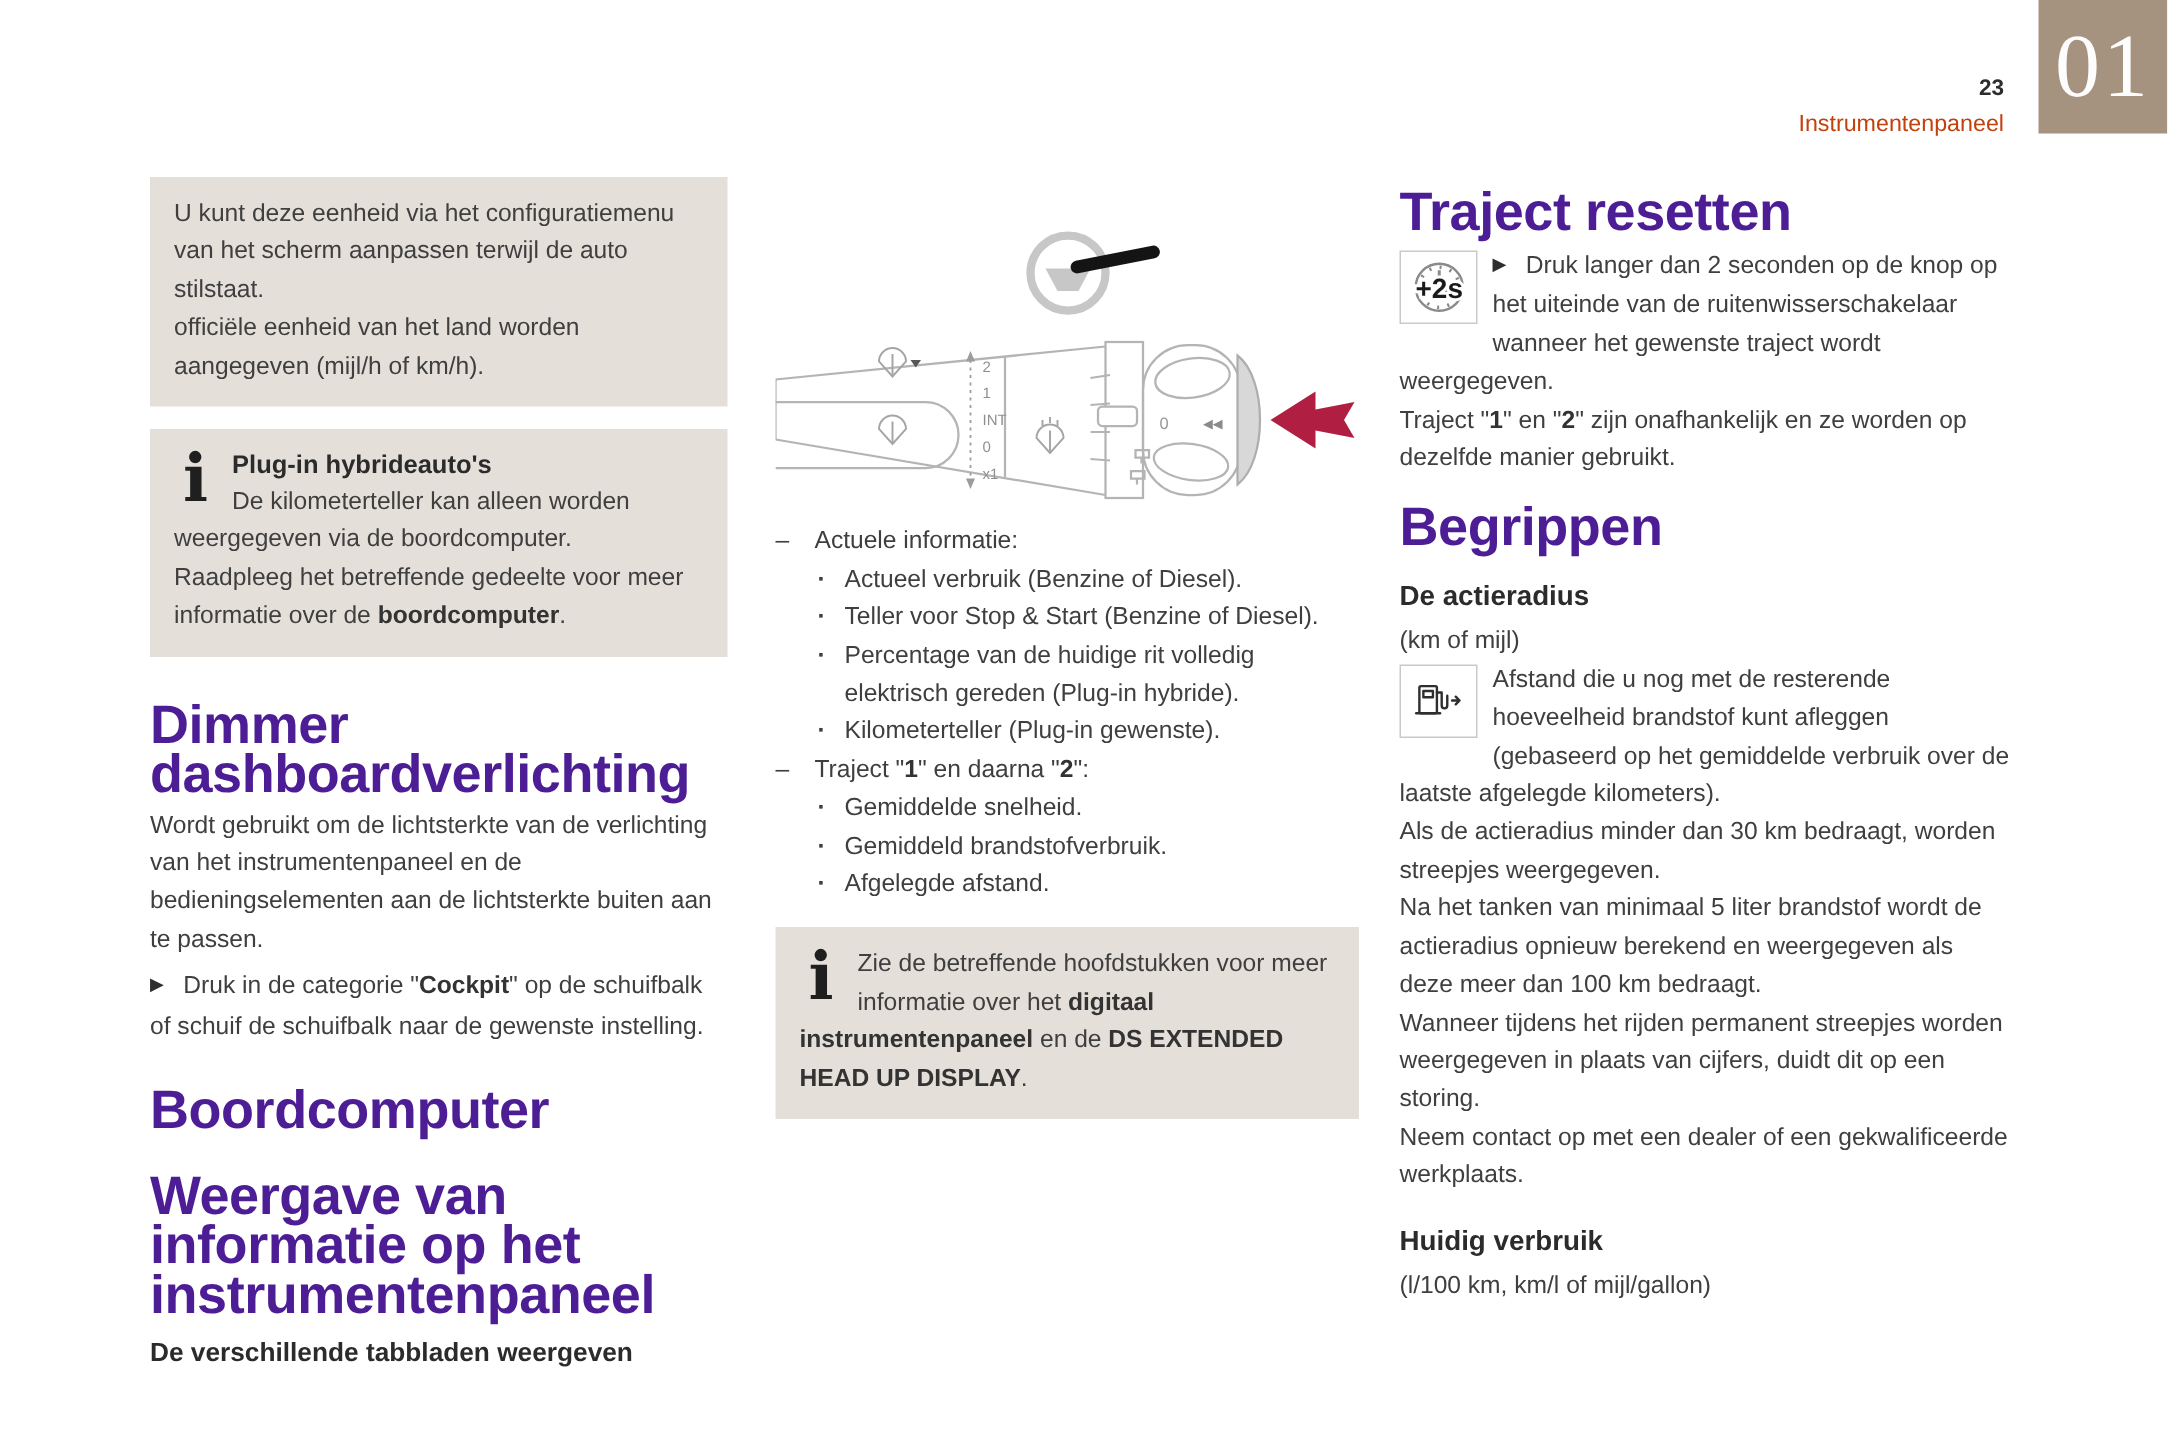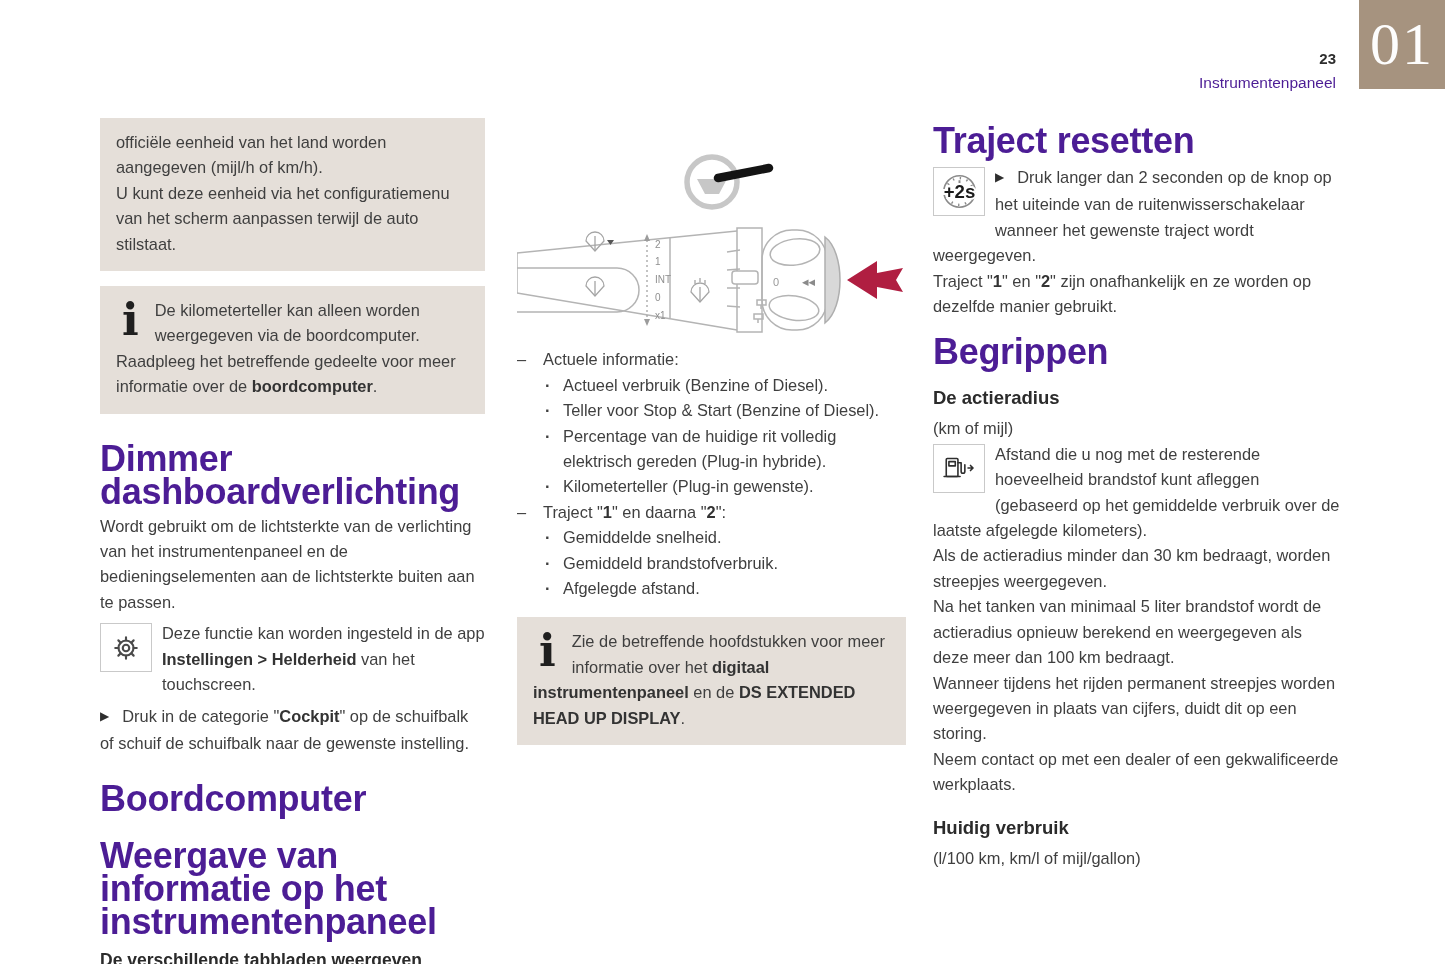--- a/index.html
+++ b/index.html
@@ -9,21 +9,21 @@
   }
   
   .chapter-box{
     position:absolute;top:0;right:0;width:86px;height:89px;background:#a6937f;
     display:flex;align-items:center;justify-content:center;
   }
   .chapter-box span{
     font-family:"Liberation Serif",serif;font-size:60px;color:#fdfdfd;font-weight:400;letter-spacing:2px;
   }
   .page-number{position:absolute;top:50px;right:109px;font-size:15px;font-weight:700;color:#2d2d2d;}
-  .section-title{position:absolute;top:74px;right:109px;font-size:15.5px;color:#4c1d95;}
+  .section-title{position:absolute;top:74px;right:109px;font-size:15.5px;color:#c2410c;}
 
   
   .col{position:absolute;font-size:16.4px;line-height:25.4px;}
   .col-left{left:100px;top:118px;width:385px;}
   .col-mid{left:517px;top:140px;width:389px;}
   .col-right{left:933px;top:124px;width:408px;}
 
   p{margin:0;}
   b{font-weight:700;color:#333;}
   .h2{font-size:36px;line-height:33px;font-weight:700;color:#4c1d95;letter-spacing:-0.3px;margin:0;}
@@ -60,45 +60,34 @@
 
   <div class="page-number">23</div>
   <div class="section-title">Instrumentenpaneel</div>
   <div class="chapter-box">
     <span>01</span>
   </div>
 
   <div class="col col-left">
 
     <div class="note">
+      <p>U kunt deze eenheid via het configuratiemenu van het scherm aanpassen terwijl de auto stilstaat.</p>
       <p>officiële eenheid van het land worden aangegeven (mijl/h of km/h).</p>
-      <p>U kunt deze eenheid via het configuratiemenu van het scherm aanpassen terwijl de auto stilstaat.</p>
     </div>
 
     <div class="note clearfix">
       <span class="info-i">i</span>
+      <p class="h3" style="font-size:17px;">Plug-in hybrideauto's</p>
       <p>De kilometerteller kan alleen worden weergegeven via de boordcomputer.</p>
       <p><span>Raadpleeg het betreffende gedeelte voor meer informatie over de </span><b>boordcomputer</b><span>.</span></p>
     </div>
 
     <h2 class="h2 mt22">Dimmer dashboardverlichting</h2>
     <p class="mt6">Wordt gebruikt om de lichtsterkte van de verlichting van het instrumentenpaneel en de bedieningselementen aan de lichtsterkte buiten aan te passen.</p>
 
-    <div class="clearfix mt6">
-      <span class="icon-box">
-        <svg width="30" height="30" viewBox="0 0 24 24">
-          <g fill="none" stroke="#4a4a4a" stroke-width="1.7" stroke-linecap="round">
-            <circle cx="12" cy="12" r="6"></circle>
-            <circle cx="12" cy="12" r="2.6"></circle>
-            <path d="M18 12 L20.6 12 M12 18 L12 20.6 M6 12 L3.4 12 M12 6 L12 3.4 M16.24 16.24 L18.1 18.1 M7.76 16.24 L5.9 18.1 M7.76 7.76 L5.9 5.9 M16.24 7.76 L18.1 5.9"></path>
-          </g>
-        </svg>
-      </span>
-      <p><span>Deze functie kan worden ingesteld in de app </span><b>Instellingen &gt; Helderheid</b><span> van het touchscreen.</span></p>
-    </div>
 
     <p class="mt6"><span class="arrow-bullet">▶</span><span>Druk in de categorie "</span><b>Cockpit</b><span>" op de schuifbalk of schuif de schuifbalk naar de gewenste instelling.</span></p>
 
     <h2 class="h2 mt26">Boordcomputer</h2>
 
     <h2 class="h2 mt24">Weergave van informatie op het instrumentenpaneel</h2>
     <p class="h3 mt10" style="font-size:17.5px;">De verschillende tabbladen weergeven</p>
   </div>
 
   <div class="col col-mid">

